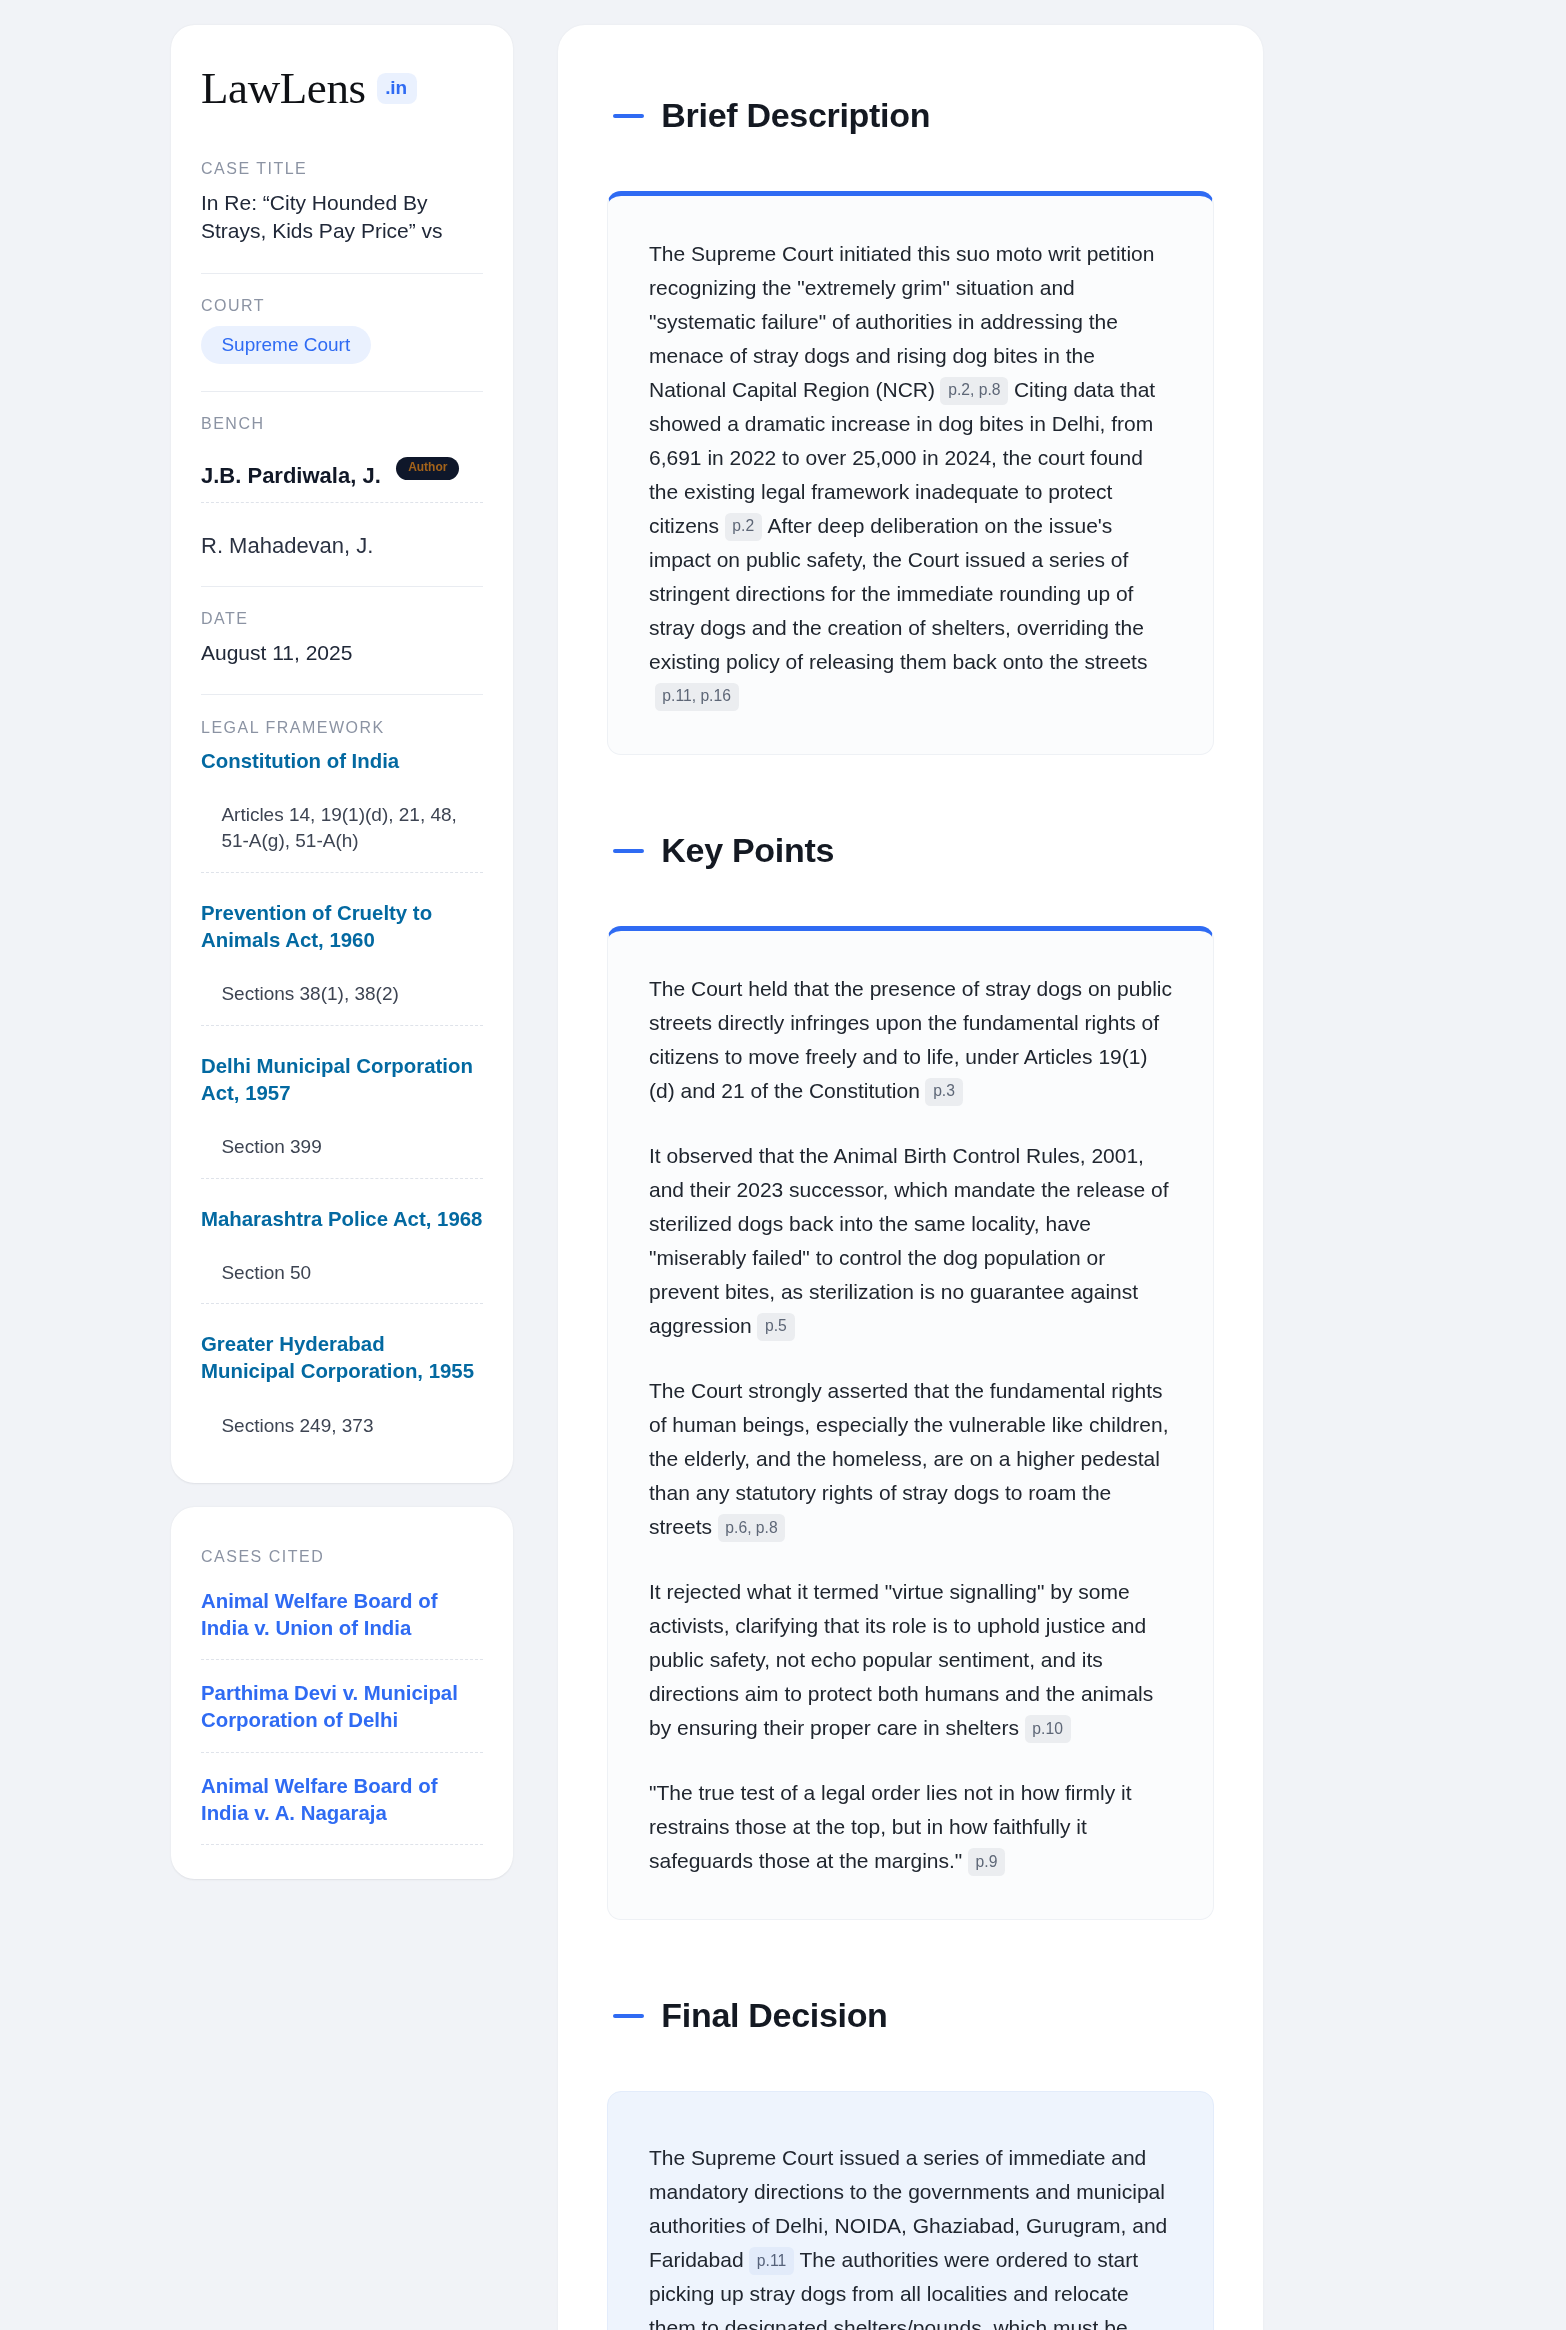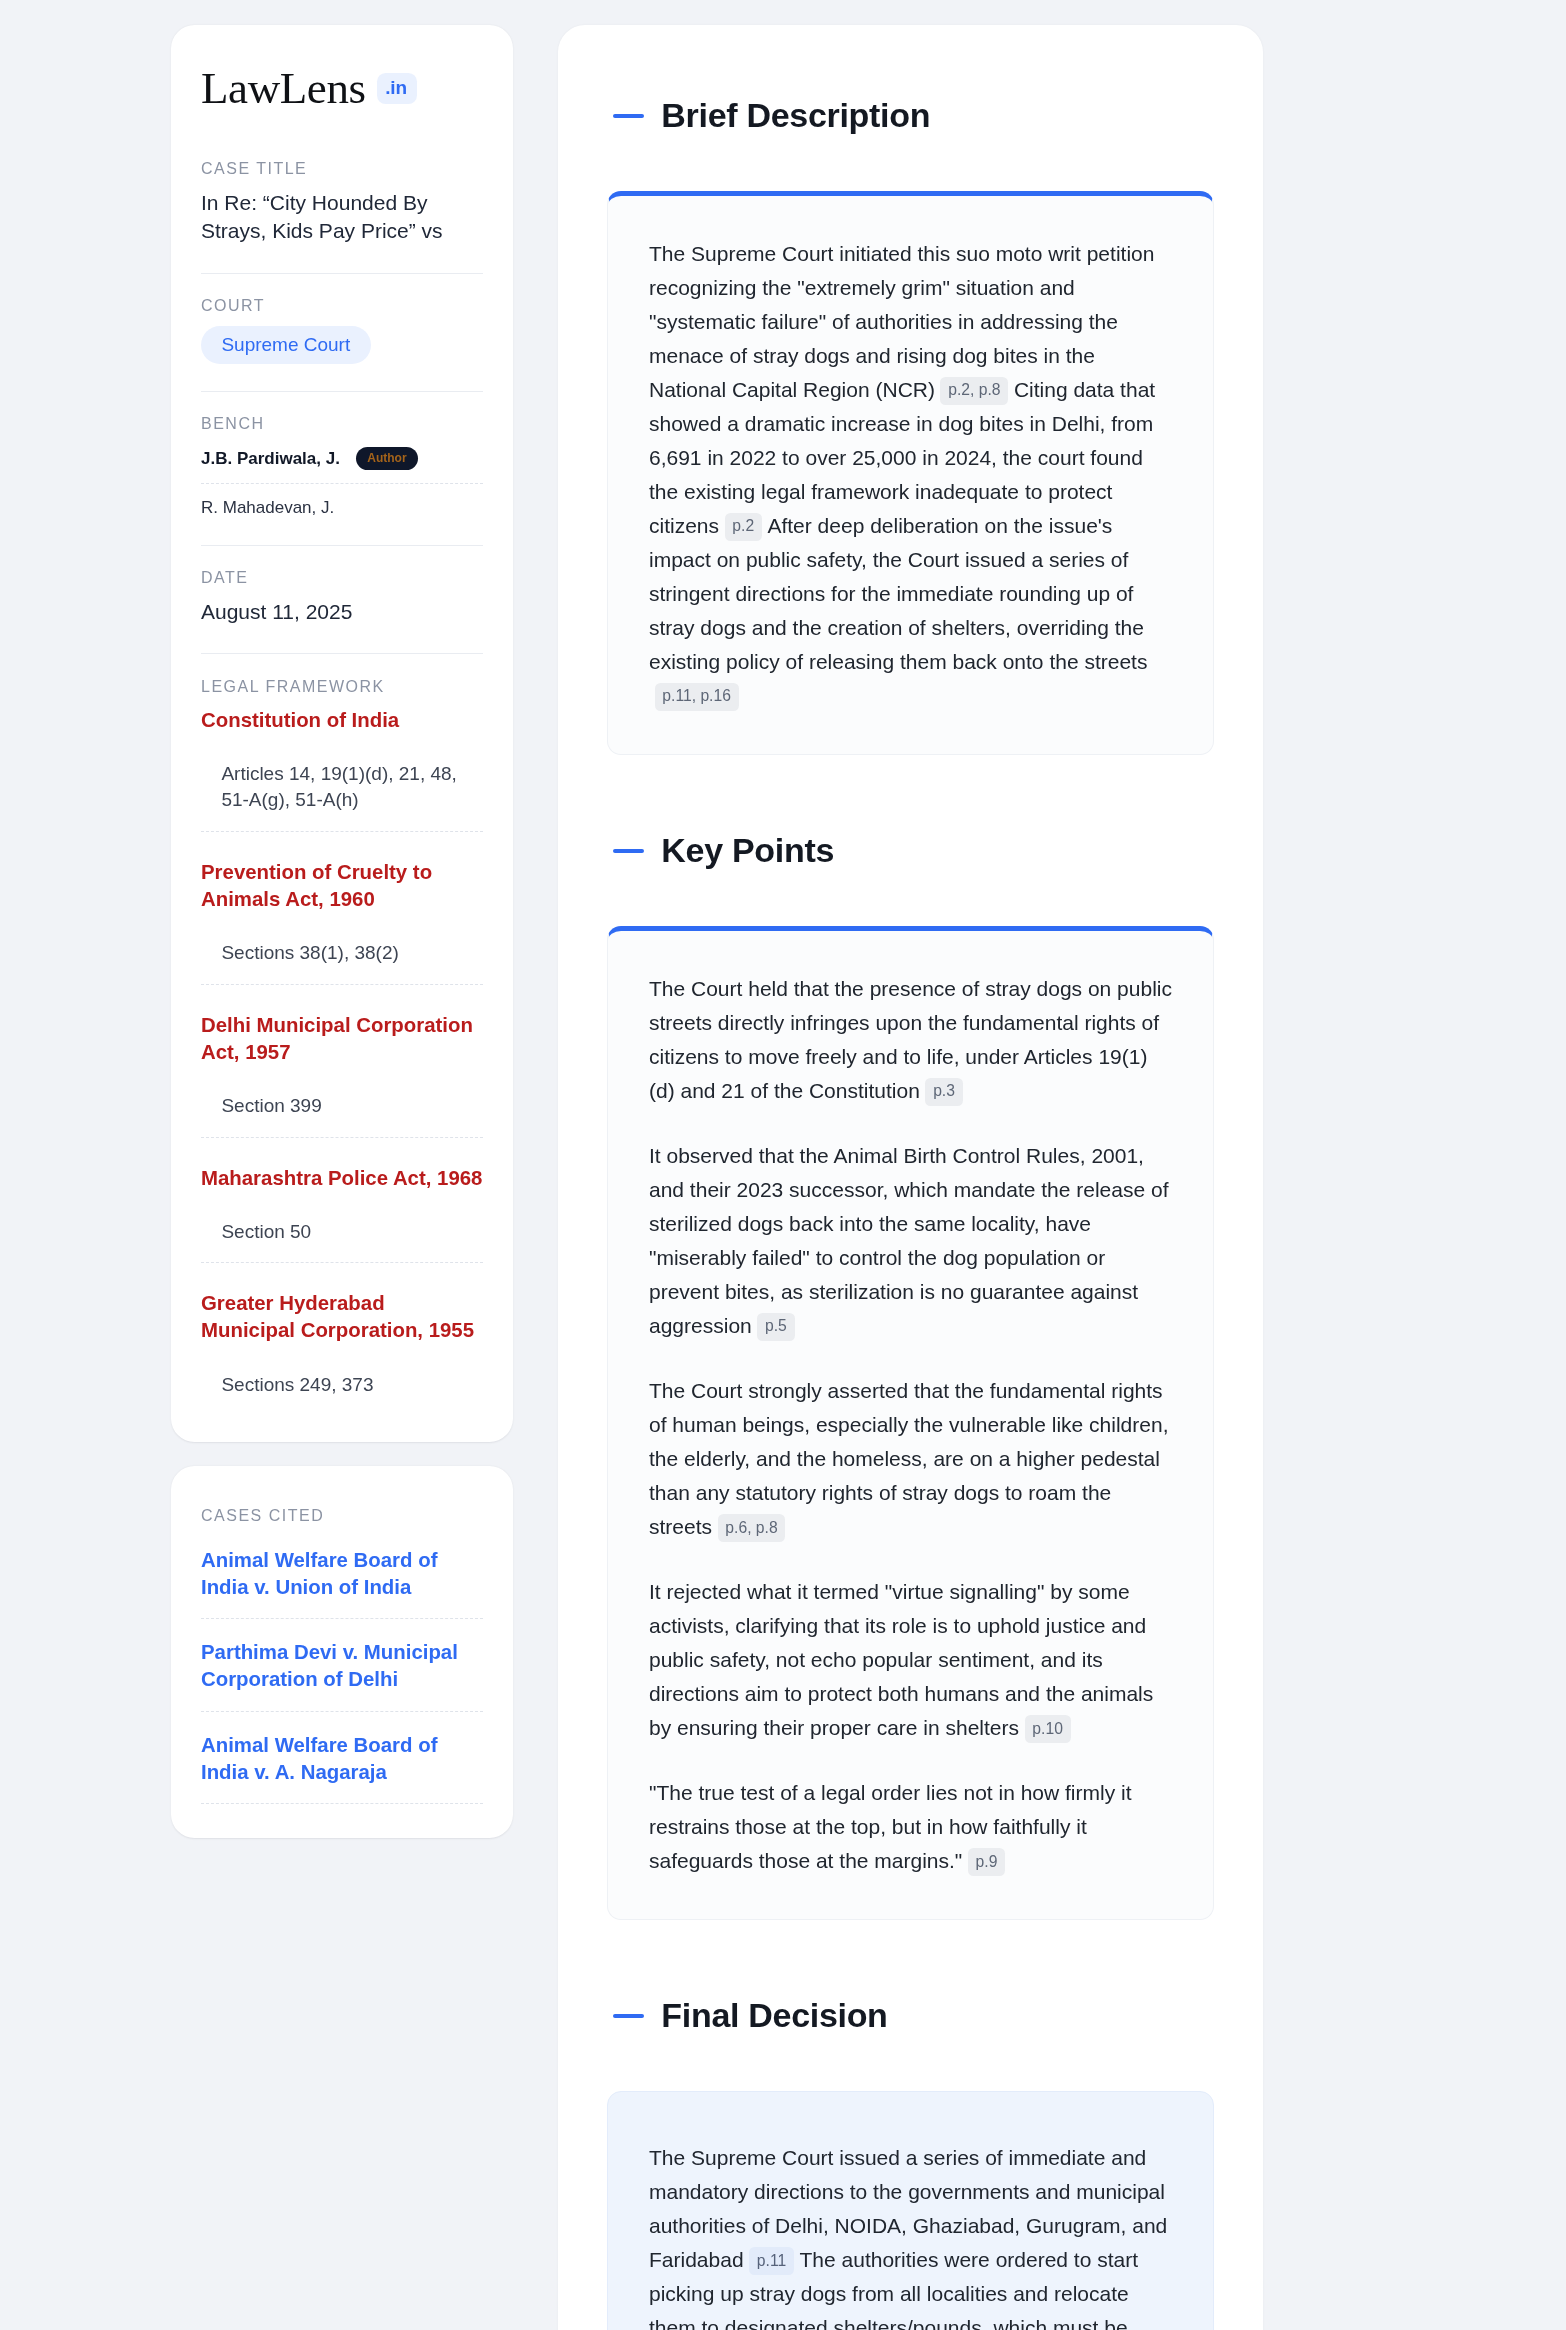--- a/index.html
+++ b/index.html
@@ -100,41 +100,42 @@
   .bench-row {
     display: flex;
     align-items: center;
     gap: 15.7px;
     padding: 3.1px 0 12.5px 0;
     border-bottom: 1.6px dashed #dfe3ea;
   }
   .bench-row:last-child { border-bottom: 0; padding-bottom: 0; }
   .bench-row + .bench-row { padding-top: 14px; }
   .bench-name {
-    font-size: 17px;
+    font-size: 22px;
     font-weight: 700;
     color: #111827;
+    margin-top: 16px;
   }
   .bench-name.plain { font-weight: 400; color: #2b3242; }
   .chip-author {
     background: #0f172a;
     color: #a4631a;
     font-size: 12px;
     font-weight: 700;
     border-radius: 783px;
     padding: 4.7px 11.7px 6.3px 11.7px;
     line-height: 1;
   }
 
   
   .law-group { }
   .law-title {
     font-size: 20.4px;
     font-weight: 700;
-    color: #b91c1c;
+    color: #0369a1;
     line-height: 1.33;
   }
   .law-sections {
     font-size: 19px;
     color: #3c4characters;
     color: #3d4452;
     line-height: 1.4;
     padding: 27px 0 17px 20.4px;
     border-bottom: 1.6px dashed #dfe3ea;
     margin-bottom: 27px;

